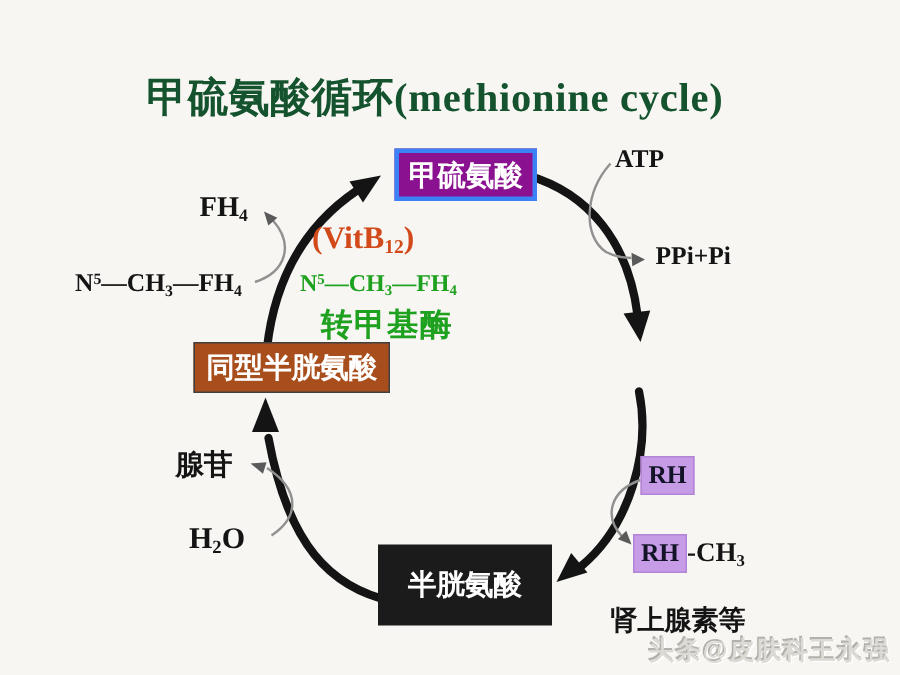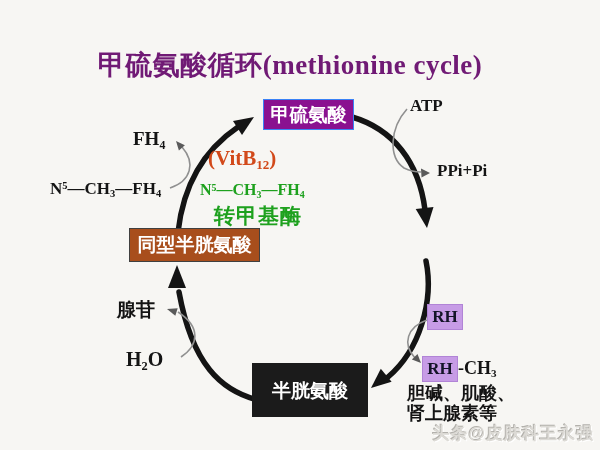--- a/index.html
+++ b/index.html
@@ -8,29 +8,29 @@
     background:#f7f6f3;
     font-family:"Liberation Sans", sans-serif;
   }
   .abs{position:absolute;}
   svg.arrows{position:absolute;left:0;top:0;width:600px;height:450px;z-index:1;}
   .layer{position:absolute;left:0;top:0;width:600px;height:450px;z-index:2;}
 
   .title{
     left:0;top:47px;width:580px;text-align:center;
     font-family:"Liberation Serif", serif;
-    font-weight:bold;font-size:27px;color:#701a75;letter-spacing:0.5px;
+    font-weight:bold;font-size:27px;color:#14532d;letter-spacing:0.5px;
     white-space:nowrap;
   }
 
   .node{
     display:flex;align-items:center;justify-content:center;
     font-weight:bold;color:#fff;white-space:nowrap;
   }
-  .node-methionine{left:263px;top:99px;width:89px;height:29px;background:#8a1190;font-size:19px;border:1px solid #3b82f6;}
+  .node-methionine{left:263px;top:99px;width:89px;height:29px;background:#8a1190;font-size:19px;border:3px solid #3b82f6;}
   .node-sam{left:357px;top:229px;width:145px;height:32px;background:#18a018;font-size:19px;border:1px solid #0e7a0e;}
   .node-homocysteine{left:117px;top:228px;width:129px;height:32px;background:#a84e1c;font-size:19px;border:1px solid #404040;margin-left:12px;}
   .node-sah{left:252px;top:363px;width:116px;height:54px;background:#1b1b1b;font-size:19px;flex-direction:column;line-height:25px;}
   .node-rh{width:34px;height:24px;background:#c79ce6;border:1px solid #b184d6;color:#141428;
     font-family:"Liberation Serif", serif;font-size:17px;font-weight:bold;}
   .node-rh1{left:427px;top:304px;}
   .node-rh2{left:422px;top:356px;}
 
   .lbl{white-space:nowrap;font-weight:bold;color:#141414;}
   .serif{font-family:"Liberation Serif", serif;}
@@ -115,18 +115,17 @@
     <div class="abs lbl serif lbl-n5green"><span>N</span><sup>5</sup><span>—CH</span><sub>3</sub><span>—FH</span><sub>4</sub></div>
 
     <div class="abs lbl lbl-enzyme">转甲基酶</div>
 
     <div class="abs lbl lbl-adenosine">腺苷</div>
 
     <div class="abs lbl serif lbl-h2o"><span>H</span><sub>2</sub><span>O</span></div>
 
     <div class="abs lbl serif lbl-ch3"><span>-CH</span><sub>3</sub></div>
 
-    <div class="abs lbl lbl-choline1">胆碱、肌酸、</div>
     <div class="abs lbl lbl-choline2">肾上腺素等</div>
 
     <div class="abs watermark">头条@皮肤科王永强</div>
   </div>
 </div>
 
 </body></html>

